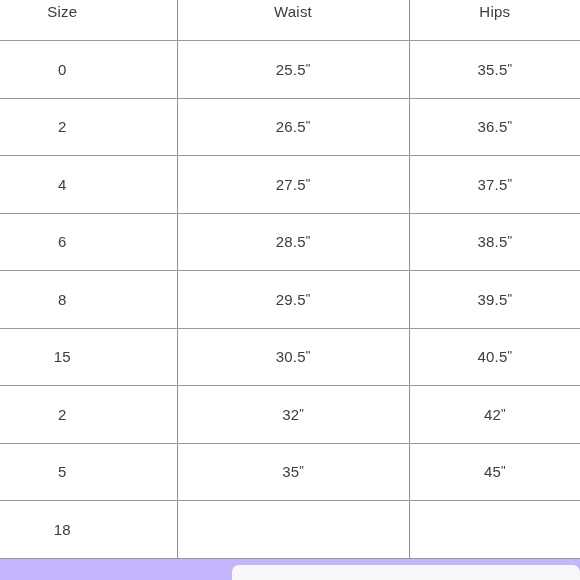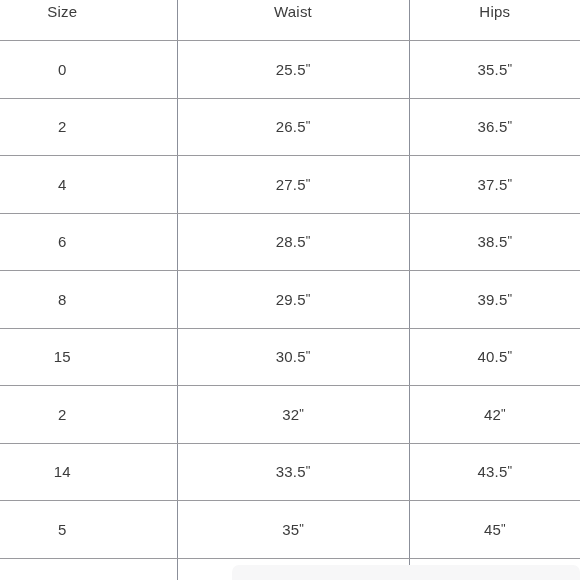--- a/index.html
+++ b/index.html
@@ -149,25 +149,20 @@
           <td class="cell-size">15</td>
           <td class="cell-waist">30.5<span class="inch-mark">"</span></td>
           <td class="cell-hips">40.5<span class="inch-mark">"</span></td>
         </tr>
         <tr>
           <td class="cell-size">2</td>
           <td class="cell-waist">32<span class="inch-mark">"</span></td>
           <td class="cell-hips">42<span class="inch-mark">"</span></td>
         </tr>
         <tr>
-          <td class="cell-size">14</td>
-          <td class="cell-waist">33.5<span class="inch-mark">"</span></td>
-          <td class="cell-hips">43.5<span class="inch-mark">"</span></td>
-        </tr>
-        <tr>
           <td class="cell-size">5</td>
           <td class="cell-waist">35<span class="inch-mark">"</span></td>
           <td class="cell-hips">45<span class="inch-mark">"</span></td>
         </tr>
         <tr>
           <td class="cell-size">18</td>
           <td class="cell-waist"></td>
           <td class="cell-hips"></td>
         </tr>
       </tbody>

